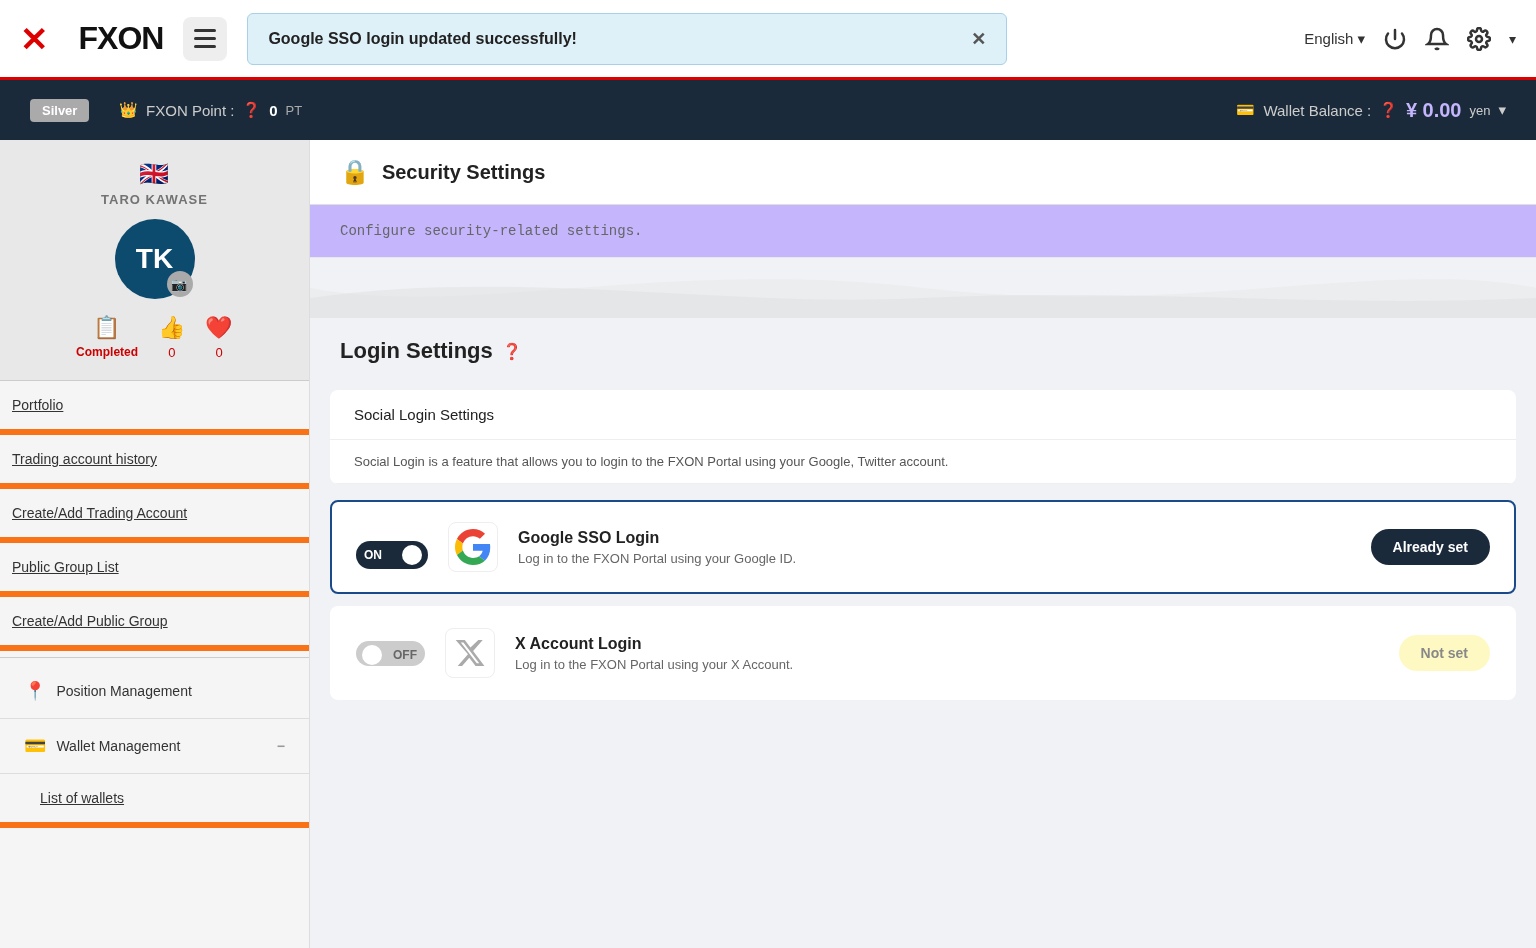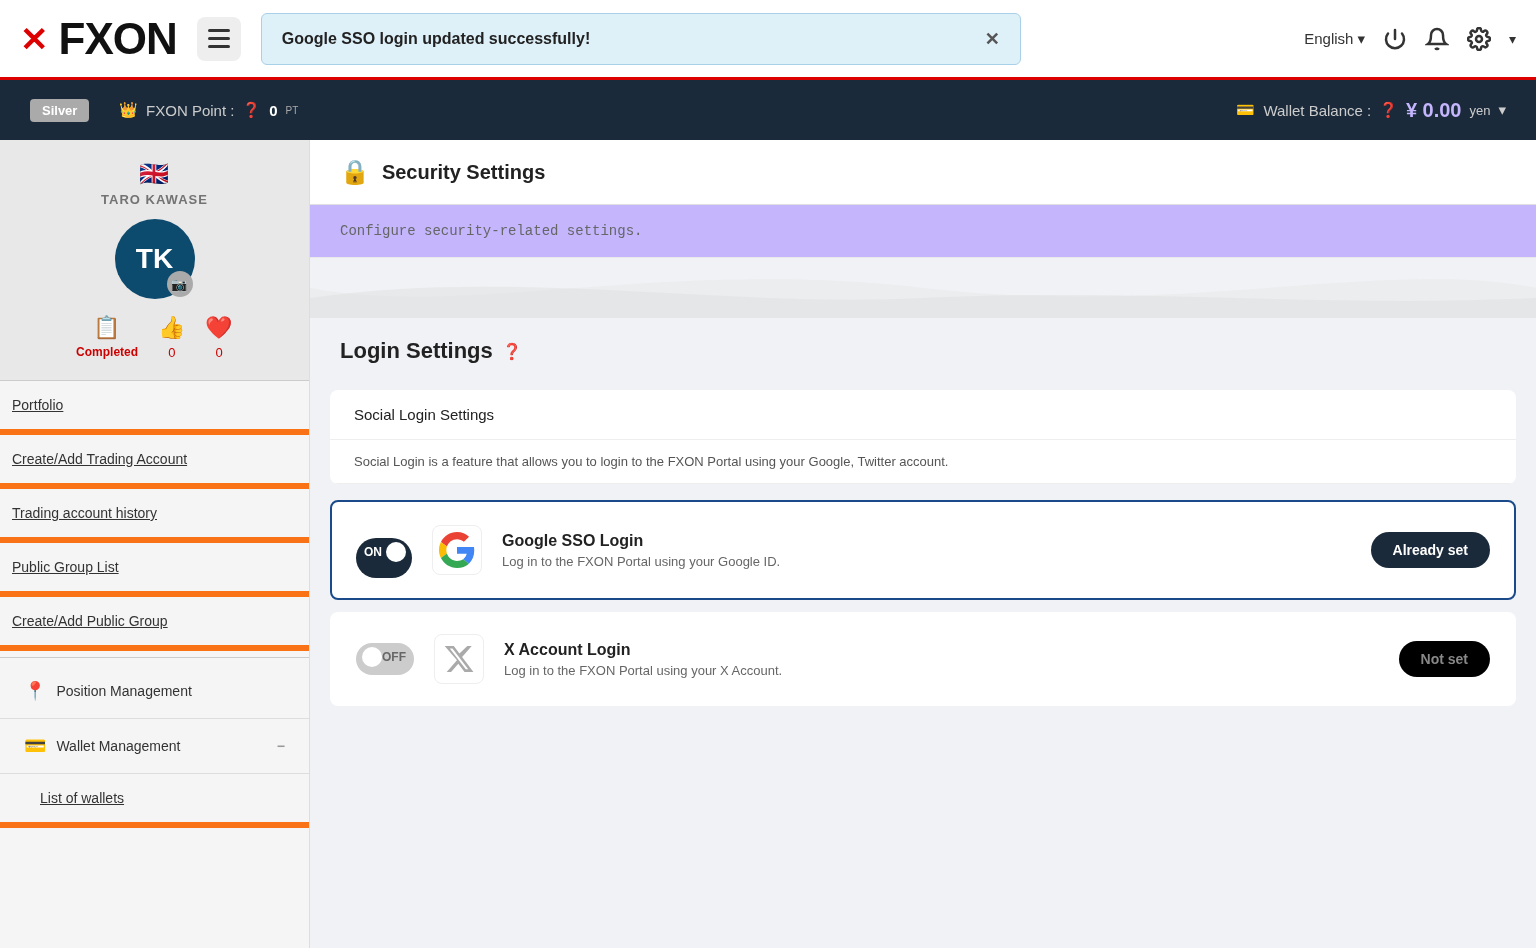--- a/index.html
+++ b/index.html
@@ -16,24 +16,25 @@
       position: relative;
       z-index: 100;
     }
     .logo-area {
       display: flex;
       align-items: center;
       gap: 10px;
       min-width: 200px;
     }
     .logo-text {
-      font-size: 44px;
+      font-size: 32px;
       font-weight: 900;
       color: #111;
       letter-spacing: -1px;
+      margin-left: 20px;
     }
     .logo-x {
       color: #d00;
       font-size: 34px;
       font-weight: 900;
     }
     .hamburger-btn {
       background: #eee;
       border: none;
       border-radius: 8px;
@@ -124,21 +125,21 @@
       gap: 8px;
       color: #ccc;
       font-size: 15px;
     }
     .sub-header-item .value {
       color: #fff;
       font-weight: 600;
     }
     .sub-header-item .pts {
       color: #aaa;
-      font-size: 10px;
+      font-size: 13px;
     }
     .wallet-balance {
       margin-left: auto;
       display: flex;
       align-items: center;
       gap: 8px;
       color: #ccc;
       font-size: 15px;
     }
     .wallet-balance .amount {
@@ -354,45 +355,45 @@
     }
 
     
     .toggle-wrap {
       display: flex;
       align-items: center;
     }
     .toggle-on {
       background: #1a2a3a;
       border-radius: 20px;
-      padding: 4px 6px 16px 8px;
-      display: flex;
-      align-items: center;
-      gap: 4px;
+      padding: 4px 6px 4px 8px;
+      display: flex;
+      align-items: center;
+      gap: 20px;
       cursor: pointer;
       margin-top: 16px;
     }
     .toggle-on .toggle-label {
       color: #fff;
       font-size: 12px;
       font-weight: 700;
     }
     .toggle-on .toggle-circle {
       width: 20px;
       height: 20px;
       background: #fff;
       border-radius: 50%;
     }
     .toggle-off {
       background: #ccc;
       border-radius: 20px;
-      padding: 4px 8px 8px 6px;
-      display: flex;
-      align-items: center;
-      gap: 0;
+      padding: 4px 8px 1px 6px;
+      display: flex;
+      align-items: center;
+      gap: 11px;
       cursor: pointer;
     }
     .toggle-off .toggle-label {
       color: #666;
       font-size: 12px;
       font-weight: 700;
     }
     .toggle-off .toggle-circle {
       width: 20px;
       height: 20px;
@@ -431,21 +432,21 @@
       color: #fff;
       border: none;
       border-radius: 20px;
       padding: 10px 22px;
       font-size: 14px;
       font-weight: 600;
       cursor: pointer;
       white-space: nowrap;
     }
     .not-set-btn {
-      background: #000000;
+      background: #fef9c3;
       color: #888;
       border: none;
       border-radius: 20px;
       padding: 10px 22px;
       font-size: 14px;
       font-weight: 600;
       cursor: pointer;
       white-space: nowrap;
     }
 
@@ -541,22 +542,22 @@
         </div>
         <div class="stat-item">
           <span class="stat-icon">❤️</span>
           <span class="stat-value">0</span>
         </div>
       </div>
     </div>
 
     <div class="sidebar-nav">
       <div class="sidebar-nav-item">Portfolio</div>
+      <div class="sidebar-nav-item">Trading account history</div>
       <div class="sidebar-nav-item">Create/Add Trading Account</div>
-      <div class="sidebar-nav-item">Trading account history</div>
       <div class="sidebar-nav-item">Public Group List</div>
       <div class="sidebar-nav-item">Create/Add Public Group</div>
       <div style="height:1px;background:#ccc;margin:6px 0;"></div>
       <div class="sidebar-section">
         <span class="section-icon">📍</span>
         <span>Position Management</span>
       </div>
       <div class="sidebar-section">
         <span class="section-icon">💳</span>
         <span>Wallet Management</span>

